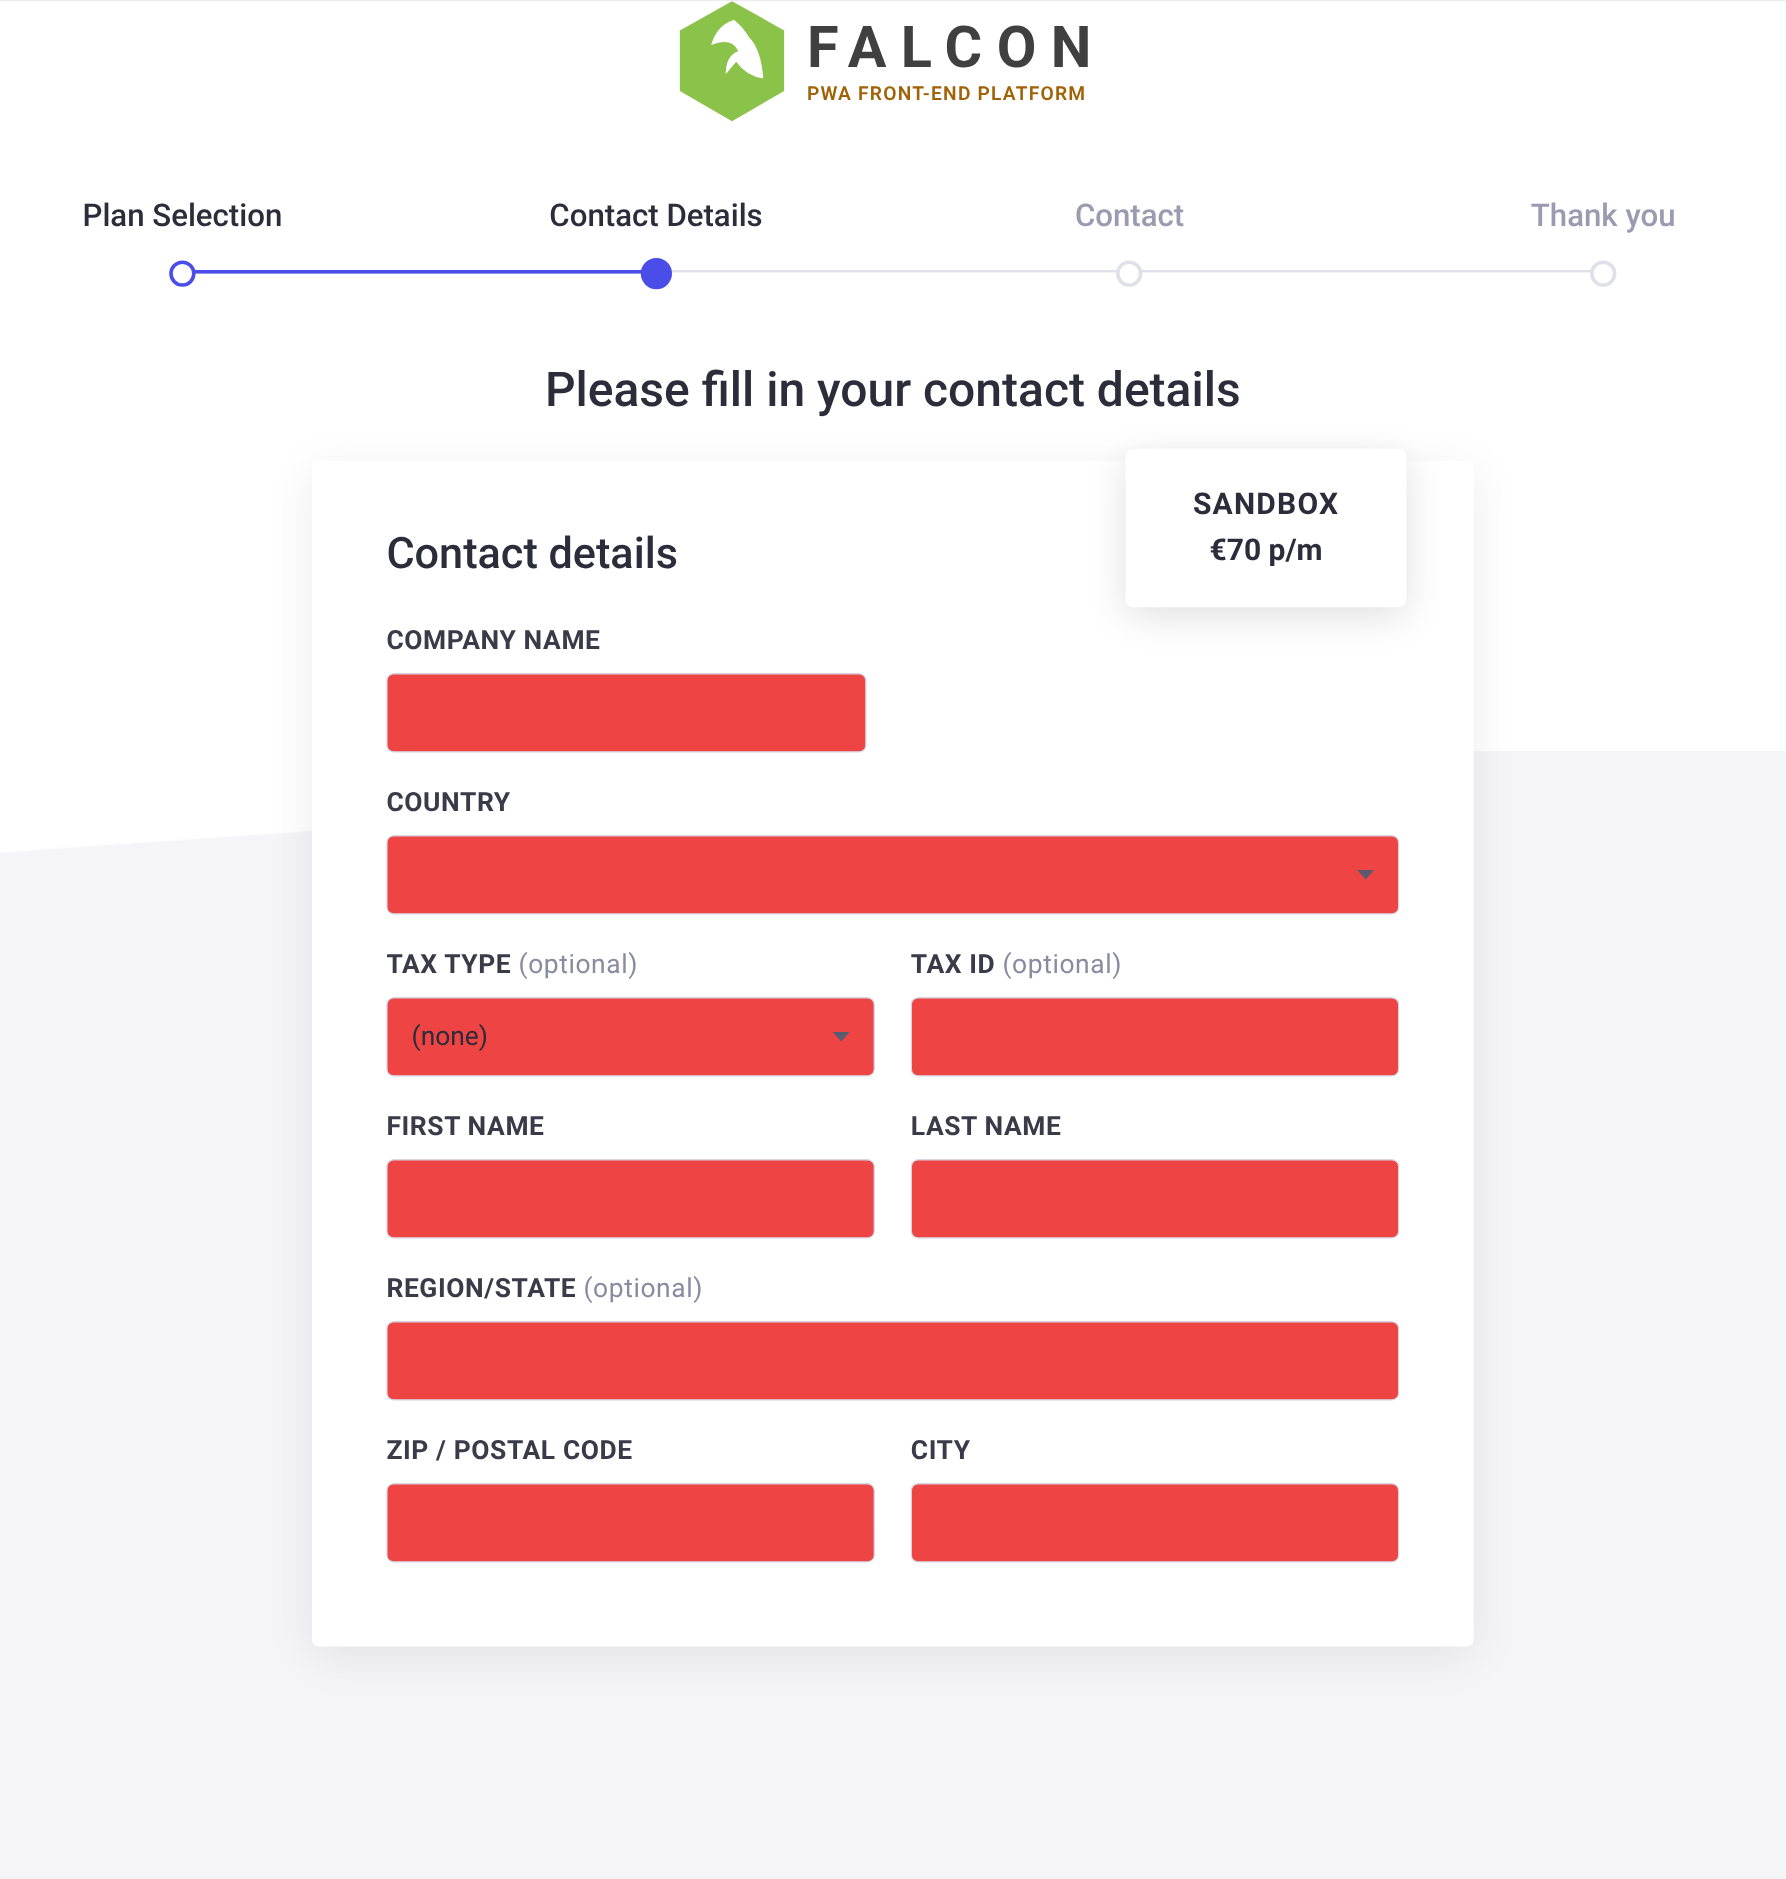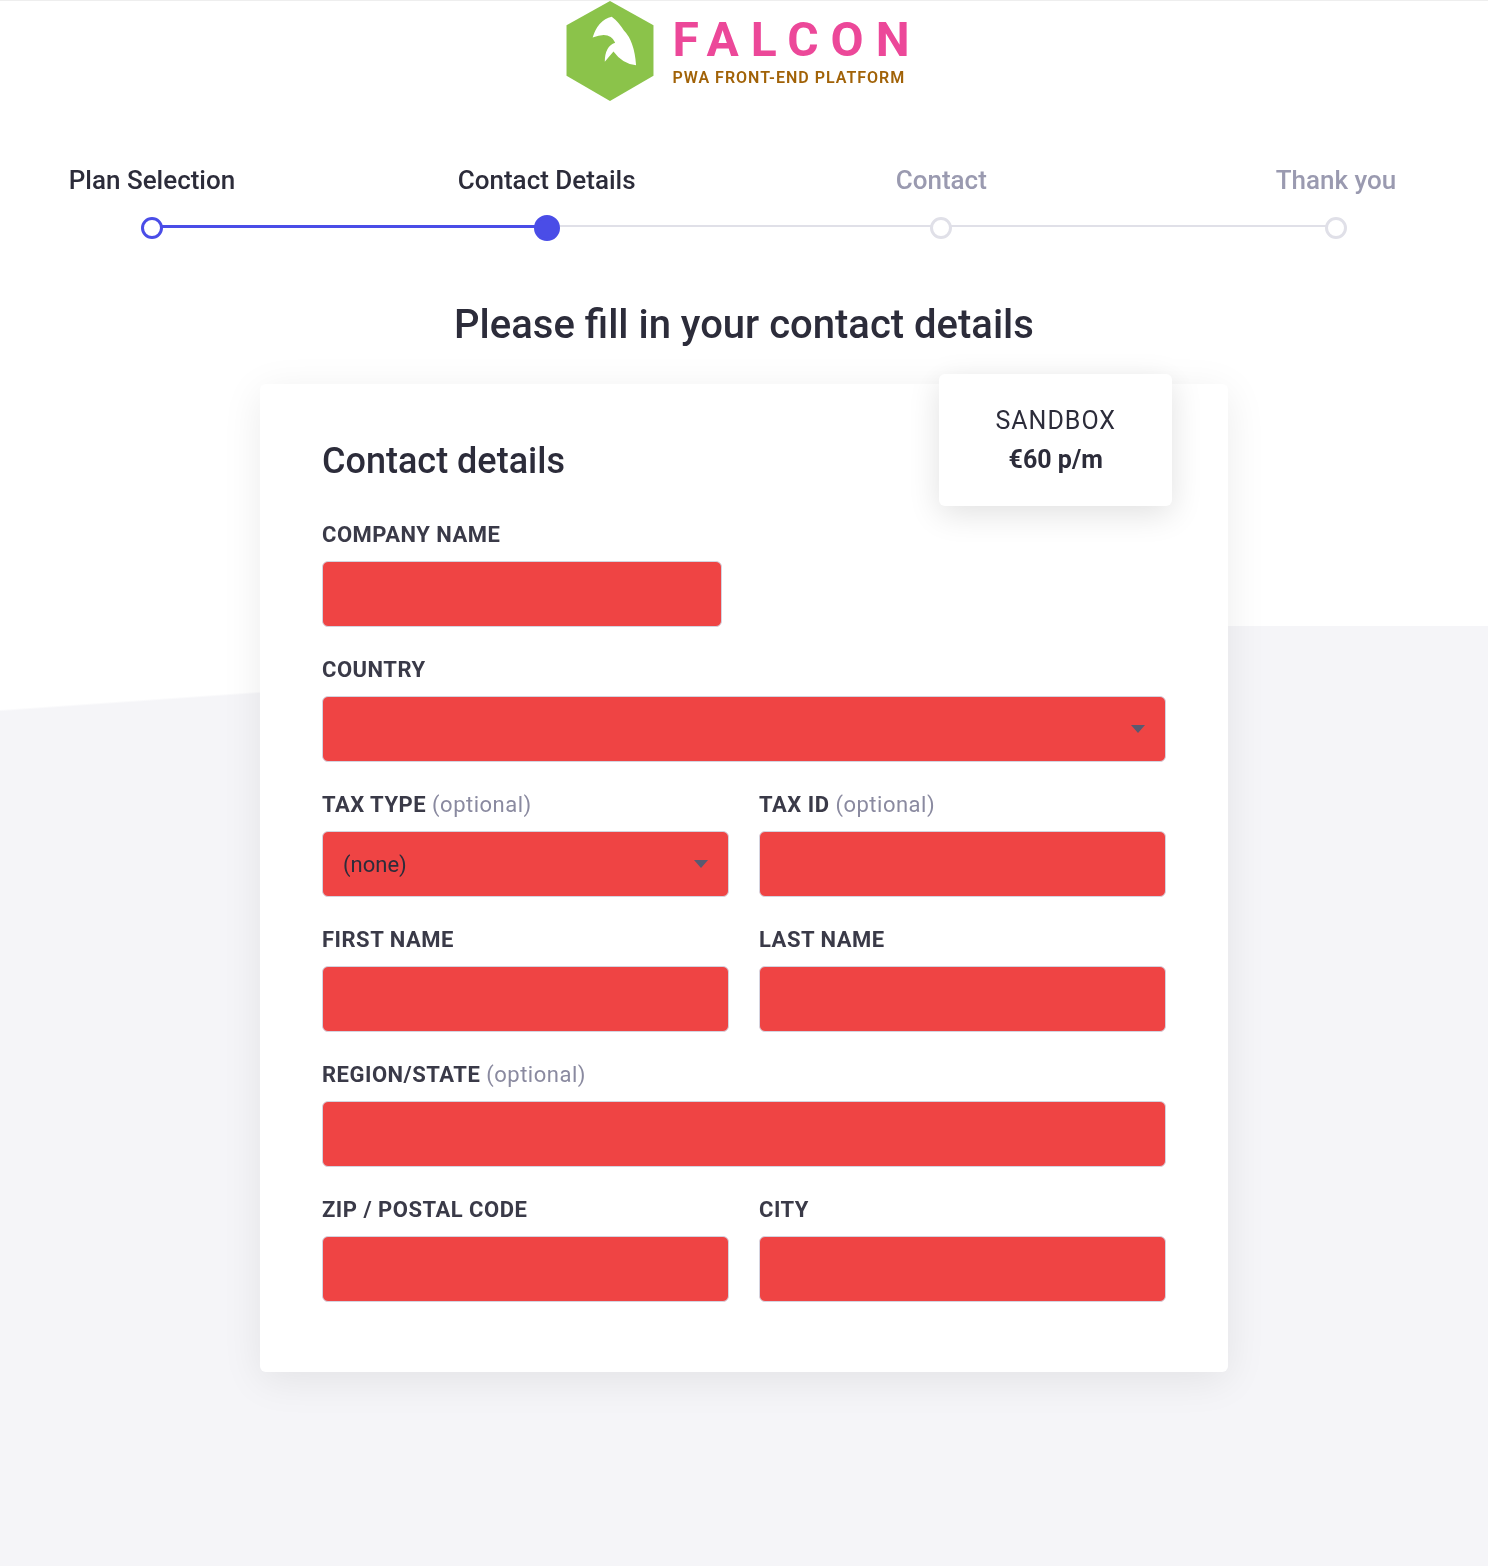--- a/index.html
+++ b/index.html
@@ -8,21 +8,21 @@
       background: #fff;
       color: #2c2c3a;
       width: 1488px;
     }
     .container { padding: 0 56px 60px; }
     
     .logo-wrap { display: flex; justify-content: center; padding-top: 0; padding-bottom: 24px; }
     .logo { display: flex; align-items: center; gap: 18px; }
     .logo-mark svg { width: 88px; height: 100px; display: block; }
     .logo-text { display: flex; flex-direction: column; }
-    .logo-text .brand { font-size: 48px; font-weight: 700; letter-spacing: 12px; color: #ec4899; line-height: 1; }
+    .logo-text .brand { font-size: 48px; font-weight: 700; letter-spacing: 12px; color: #404040; line-height: 1; }
     .logo-text .tagline { font-size: 16px; font-weight: 600; letter-spacing: 1px; color: #a16207; margin-top: 4px; }
     
     .stepper { display: flex; justify-content: space-between; position: relative; margin-top: 40px; margin-bottom: 60px; }
     .stepper-line { position: absolute; top: 60px; left: 96px; right: 96px; height: 2px; background: #e0e0e8; z-index: 0; }
     .stepper-line-fill { position: absolute; top: 60px; left: 96px; height: 3px; background: #4a4de7; z-index: 1; }
     .step { display: flex; flex-direction: column; align-items: center; z-index: 2; width: 192px; }
     .step-label { font-size: 26px; font-weight: 500; margin-bottom: 22px; white-space: nowrap; }
     .step-label.inactive { color: #9a9ab0; }
     .step-dot { width: 22px; height: 22px; border-radius: 50%; background: #fff; border: 3px solid #e0e0e8; }
     .step-dot.done { border-color: #4a4de7; }
@@ -33,21 +33,21 @@
     .card-wrap { position: relative; max-width: 968px; margin: 0 auto; }
     .card { background: #fff; border-radius: 6px; box-shadow: 0 8px 40px rgba(0,0,0,0.08); padding: 56px 62px 40px; }
     .card h2 { font-size: 36px; font-weight: 500; color: #2c2c3a; margin-bottom: 40px; }
     
     .plan-badge { 
       position: absolute; top: -10px; right: 56px; 
       background: #fff; border-radius: 6px; 
       box-shadow: 0 8px 32px rgba(0,0,0,0.12);
       padding: 32px 56px; text-align: center; z-index: 5;
     }
-    .plan-badge .plan-name { font-size: 25px; font-weight: 400; letter-spacing: 1px; color: #2c2c3a; margin-bottom: 10px; }
+    .plan-badge .plan-name { font-size: 25px; font-weight: 700; letter-spacing: 1px; color: #2c2c3a; margin-bottom: 10px; }
     .plan-badge .plan-price { font-size: 25px; font-weight: 700; color: #2c2c3a; }
     
     .form-row { display: flex; gap: 30px; margin-bottom: 30px; }
     .form-row.full .field { flex: 1; }
     .field { flex: 1; display: flex; flex-direction: column; }
     .field.half { max-width: 400px; }
     .field-label { font-size: 22px; font-weight: 700; color: #3a3a48; letter-spacing: 0.5px; margin-bottom: 14px; text-transform: uppercase; }
     .field-label .opt { font-weight: 400; color: #8a8aa0; text-transform: none; }
     .field input, .field .select { 
       border: 1px solid #d4d4e0; border-radius: 6px; 
@@ -102,21 +102,21 @@
       <span class="step-label inactive">Thank you</span>
       <span class="step-dot"></span>
     </div>
   </div>
 
   <h1 class="page-title">Please fill in your contact details</h1>
 
   <div class="card-wrap">
     <div class="plan-badge">
       <div class="plan-name">SANDBOX</div>
-      <div class="plan-price">€60 p/m</div>
+      <div class="plan-price">€70 p/m</div>
     </div>
 
     <div class="card">
       <h2>Contact details</h2>
 
       <div class="form-row">
         <div class="field half">
           <label class="field-label">COMPANY NAME</label>
           <input type="text" value="" style="">
         </div>

